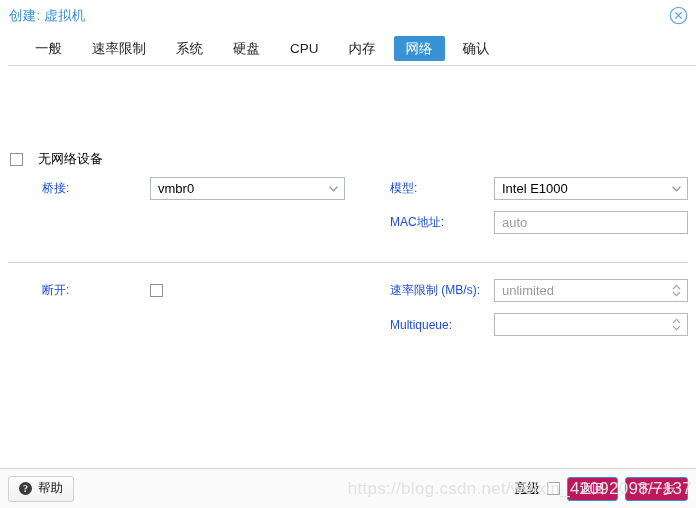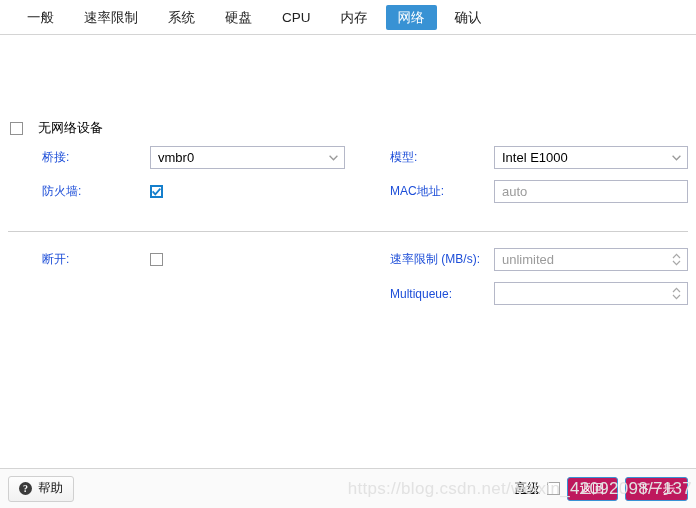--- a/index.html
+++ b/index.html
@@ -60,20 +60,21 @@
   .tabbar {
     flex: 0 0 35px;
     height: 35px;
     background: #ffffff;
     border-bottom: 1px solid #d4d4d4;
     display: flex;
     align-items: center;
     padding-left: 15px;
     gap: 0;
     box-sizing: border-box;
+    margin-left: 8px;
   }
   .tab {
     font-size: 13.5px;
     color: #222222;
     padding: 4px 12px;
     margin-right: 6px;
     line-height: 17px;
     border-radius: 2px;
     cursor: pointer;
     white-space: nowrap;
@@ -287,20 +288,29 @@
     pointer-events: none;
     z-index: 5;
     font-family: "Liberation Sans", sans-serif;
   }
 </style>
 </head>
 <body>
 
 <div class="window">
 
+  <div class="titlebar">
+    <span class="title-text">创建: 虚拟机</span>
+    <span class="close-btn">
+      <svg width="19" height="19" viewBox="0 0 19 19">
+        <circle cx="9.5" cy="9.5" r="8.2" fill="none" stroke="#6aaade" stroke-width="1.3"></circle>
+        <path d="M6.3 6.3 L12.7 12.7 M12.7 6.3 L6.3 12.7" stroke="#6aaade" stroke-width="1.3" fill="none"></path>
+      </svg>
+    </span>
+  </div>
 
   <div class="tabbar">
     <div class="tab">一般</div>
     <div class="tab">速率限制</div>
     <div class="tab">系统</div>
     <div class="tab">硬盘</div>
     <div class="tab">CPU</div>
     <div class="tab">内存</div>
     <div class="tab active">网络</div>
     <div class="tab">确认</div>
@@ -322,28 +332,20 @@
             <span class="txt">vmbr0</span>
             <span class="trig">
               <svg width="9" height="6" viewBox="0 0 9 6">
                   <path d="M0.6 0.8 L4.5 4.8 L8.4 0.8" fill="none" stroke="#9a9a9a" stroke-width="1.3"></path>
                 </svg>
             </span>
           </div>
         </div>
 
 
-        <div class="field-row">
-          <span class="fl">防火墙:</span>
-          <span class="cb checked">
-            <svg width="9" height="8" viewBox="0 0 9 8">
-                <path d="M0.6 3.4 L3.3 6.4 L8.4 0.6" fill="none" stroke="#157fcc" stroke-width="1.8"></path>
-              </svg>
-          </span>
-        </div>
       </div>
 
       <div class="col-right">
         <div class="field-row">
           <span class="fl">模型:</span>
           <div class="input">
             <span class="txt">Intel E1000</span>
             <span class="trig">
               <svg width="9" height="6" viewBox="0 0 9 6">
                   <path d="M0.6 0.8 L4.5 4.8 L8.4 0.8" fill="none" stroke="#9a9a9a" stroke-width="1.3"></path>

